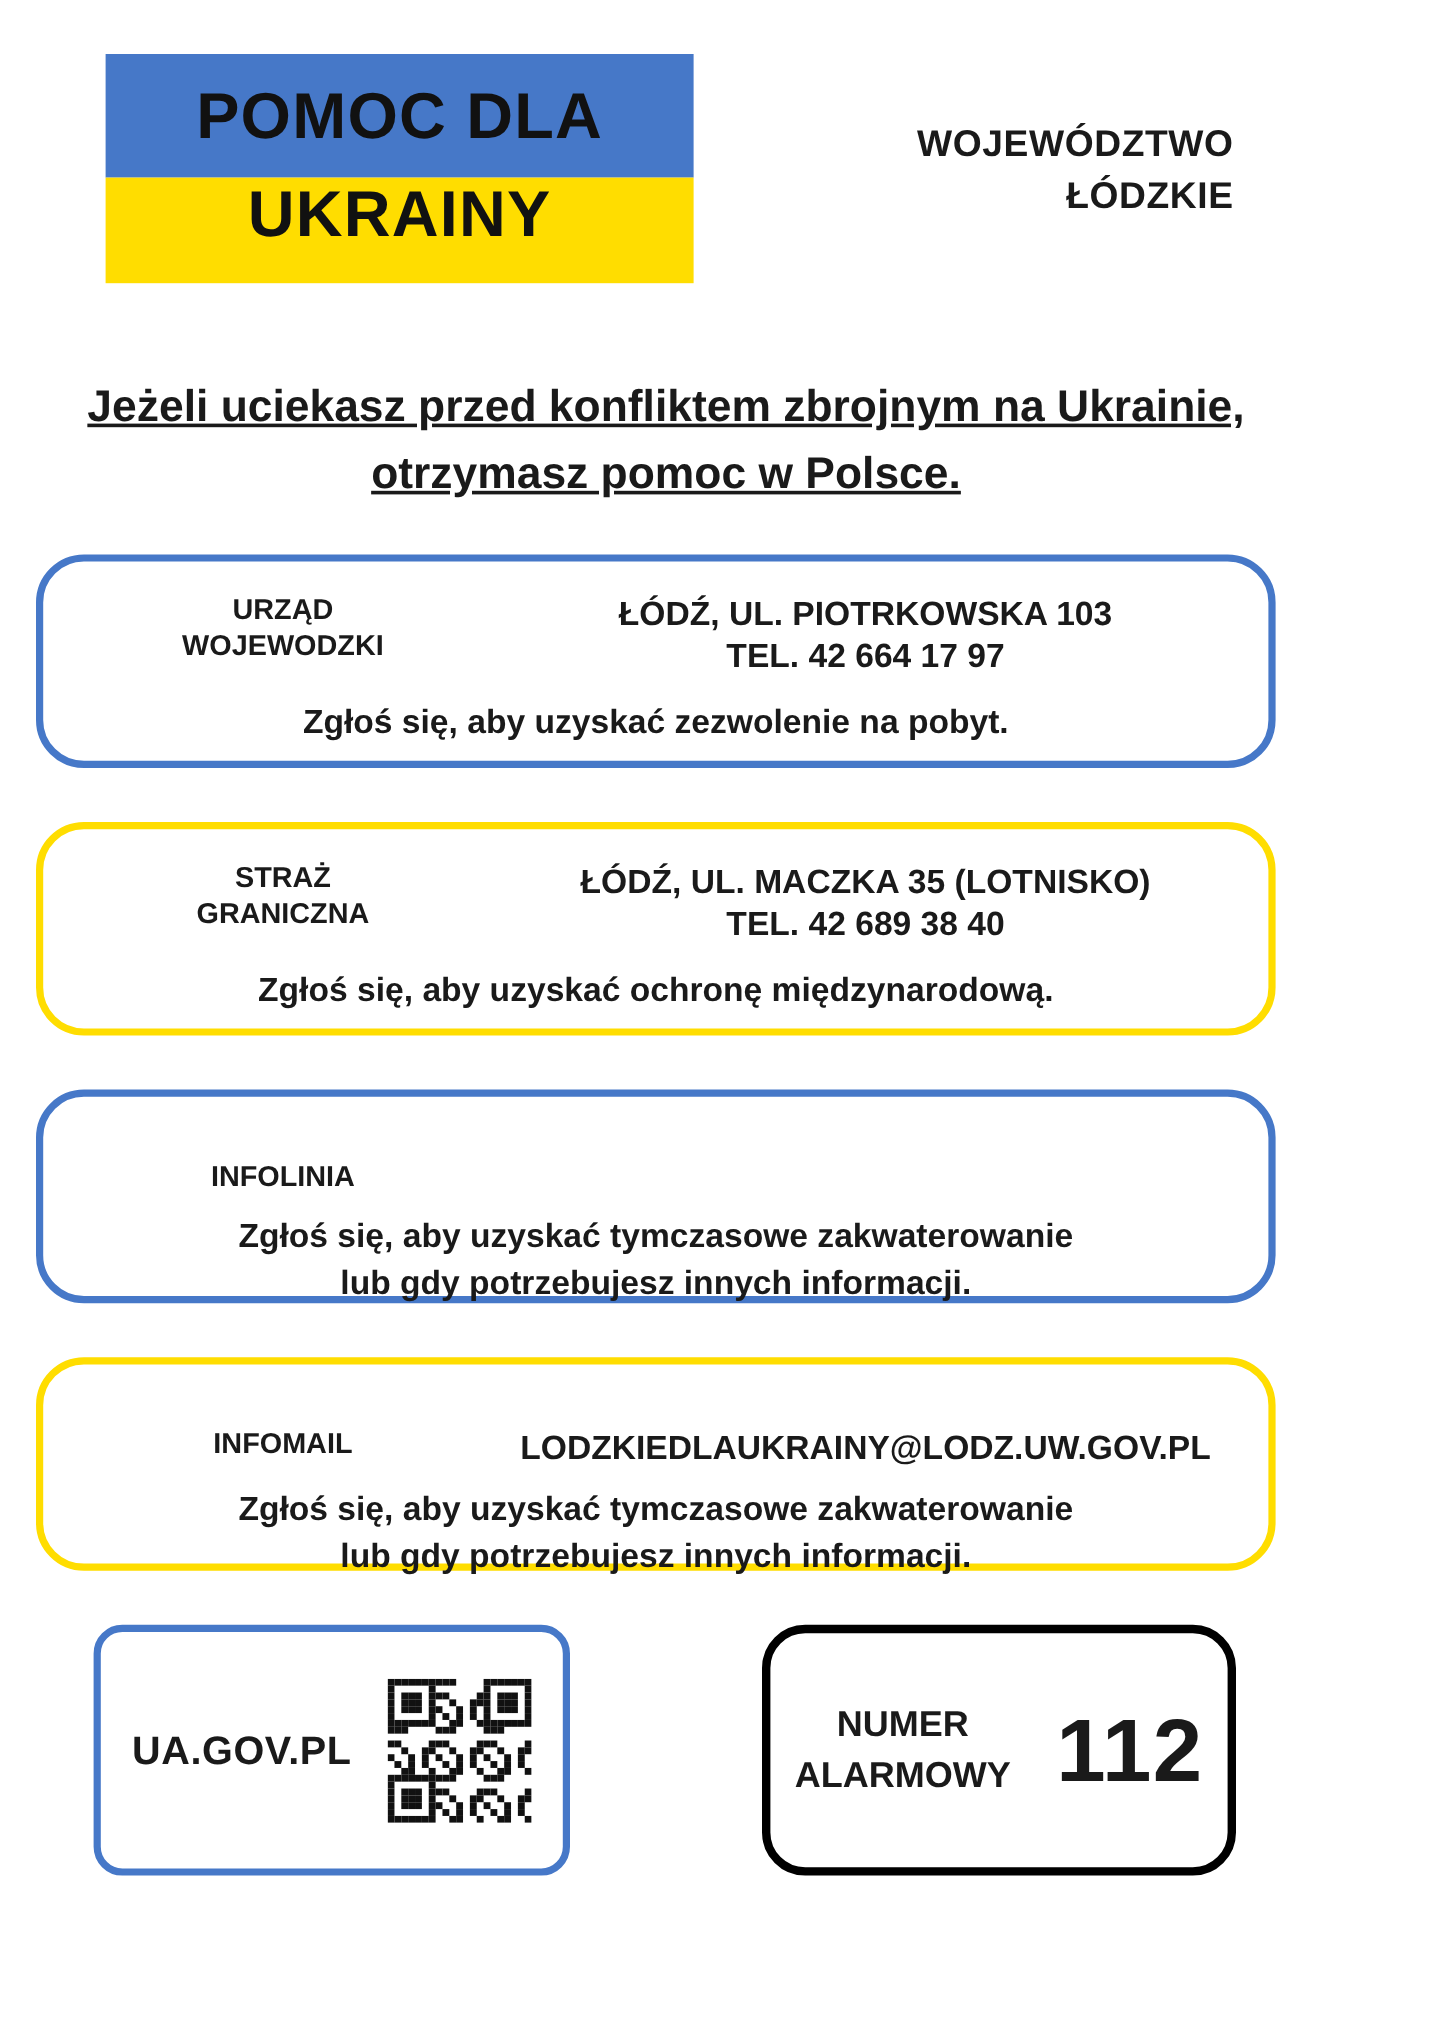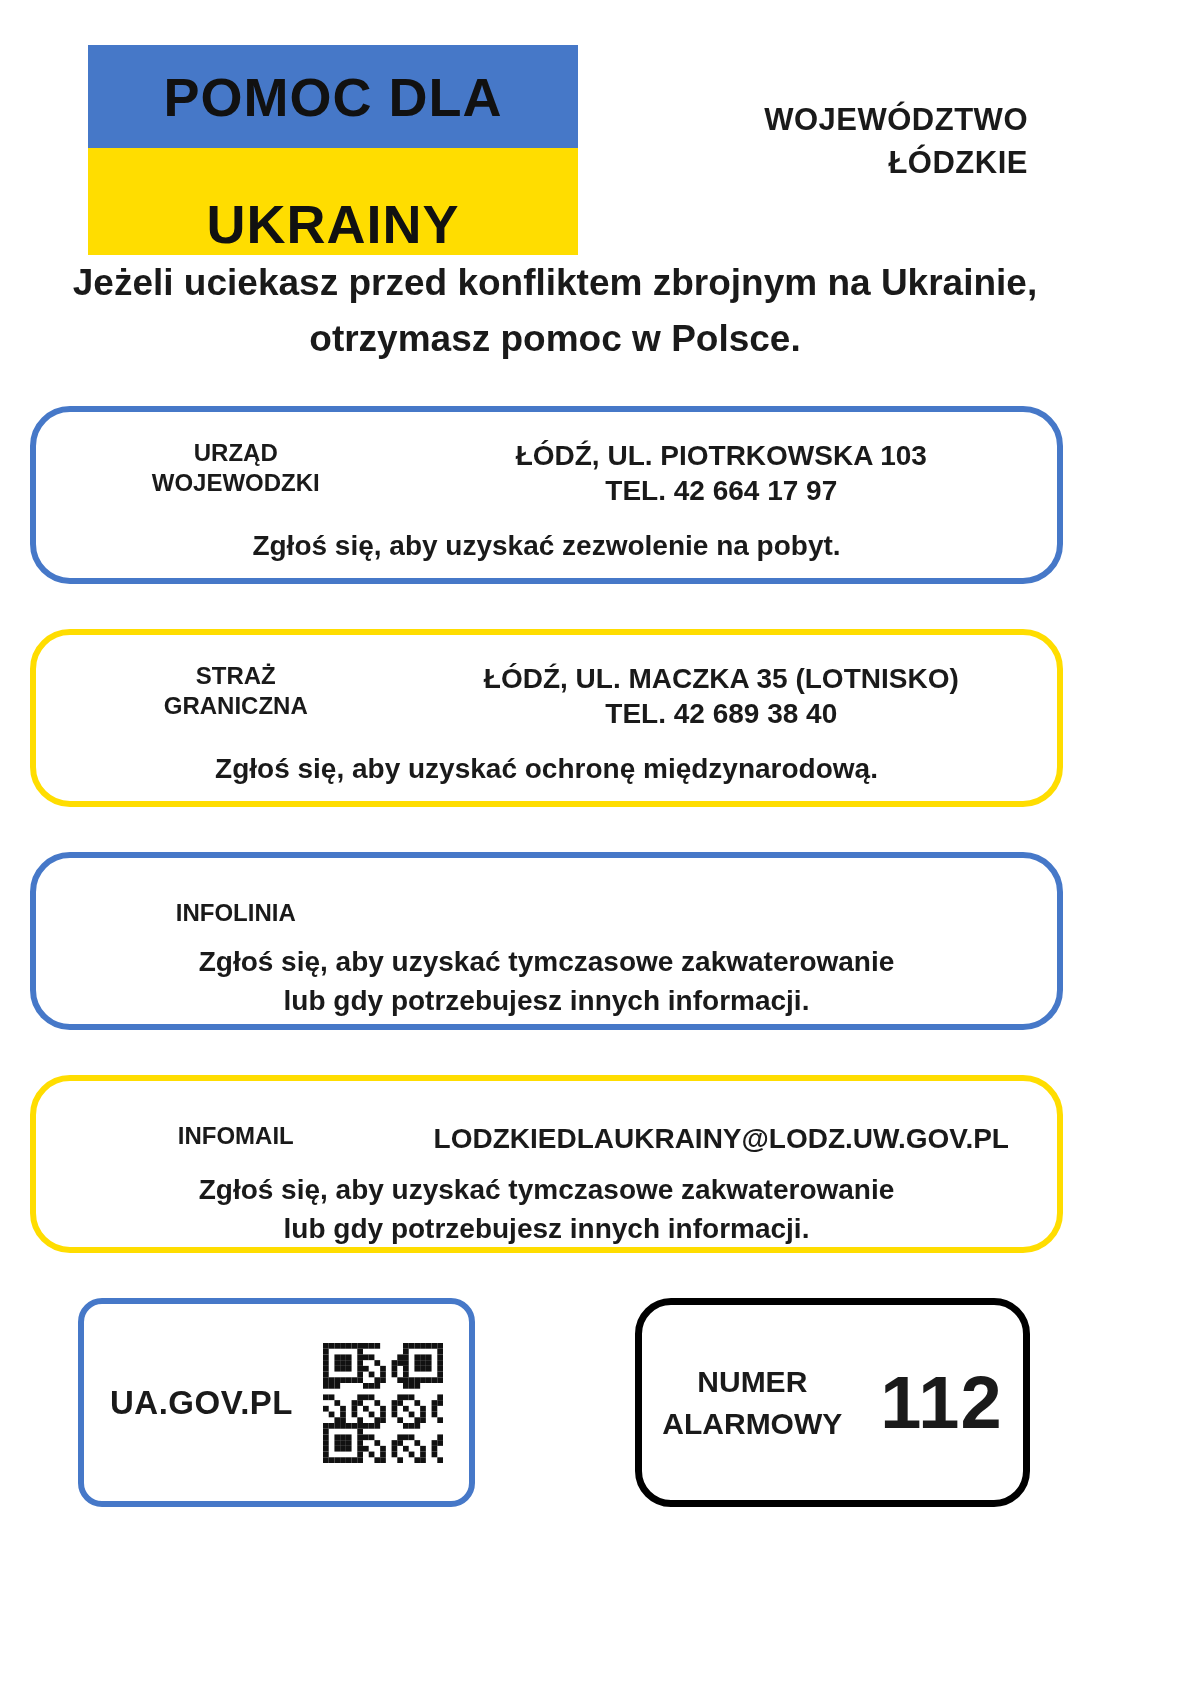--- a/index.html
+++ b/index.html
@@ -14,44 +14,44 @@
   .page { position:relative; width:1191px; height:1685px; background:#fff; overflow:hidden; }
 
   
   .top { display:flex; padding-top:45px; }
   .flag { margin-left:88px; width:490px; flex:none; }
   .flag-blue {
     height:103px; background:#4678C8;
     display:flex; align-items:center; justify-content:center;
   }
   .flag-yellow {
-    height:107px; background:#FFDD00;
-    display:flex; align-items:flex-end; justify-content:center;
+    height:88px; background:#FFDD00;
+    display:flex; align-items:flex-start; justify-content:center;
   }
   .flag-title { font-size:54px; font-weight:700; letter-spacing:1px; color:#111; }
   .region {
     margin-left:150px; margin-top:53px; width:300px;
     text-align:right; font-size:31px; line-height:1.4; letter-spacing:0.5px;
   }
 
   
   .intro {
-    width:1110px;
-    text-align:center; font-size:37px; line-height:1.5;
+    margin-top:75px; width:1110px;
+    text-align:center; font-size:37px; line-height:1.5;text-decoration:underline;
   }
 
   
   .cards { margin-top:40px; }
   .card {
     margin:0 0 45px 30px;
     width:1033px; height:178px;
     border-radius:40px; background:#fff;
     padding:26px 25px 0 25px;
   }
-  .card.single { padding-top:40px; }
+  .card.single { padding-top:52px; }
   .border-blue { border:6px solid #4678C8; }
   .border-yellow { border:6px solid #FFDD00; }
   .card-row { display:flex; align-items:flex-start; }
   .card-label { width:36%; text-align:center; font-size:24px; line-height:1.25; }
   .card-info  { width:64%; text-align:center; font-size:28px; line-height:1.25; }
   .card-note  { margin-top:18px; text-align:center; font-size:28px; line-height:1.4; }
   .card.single .card-note { margin-top:14px; }
 
   
   .bottom-row {

